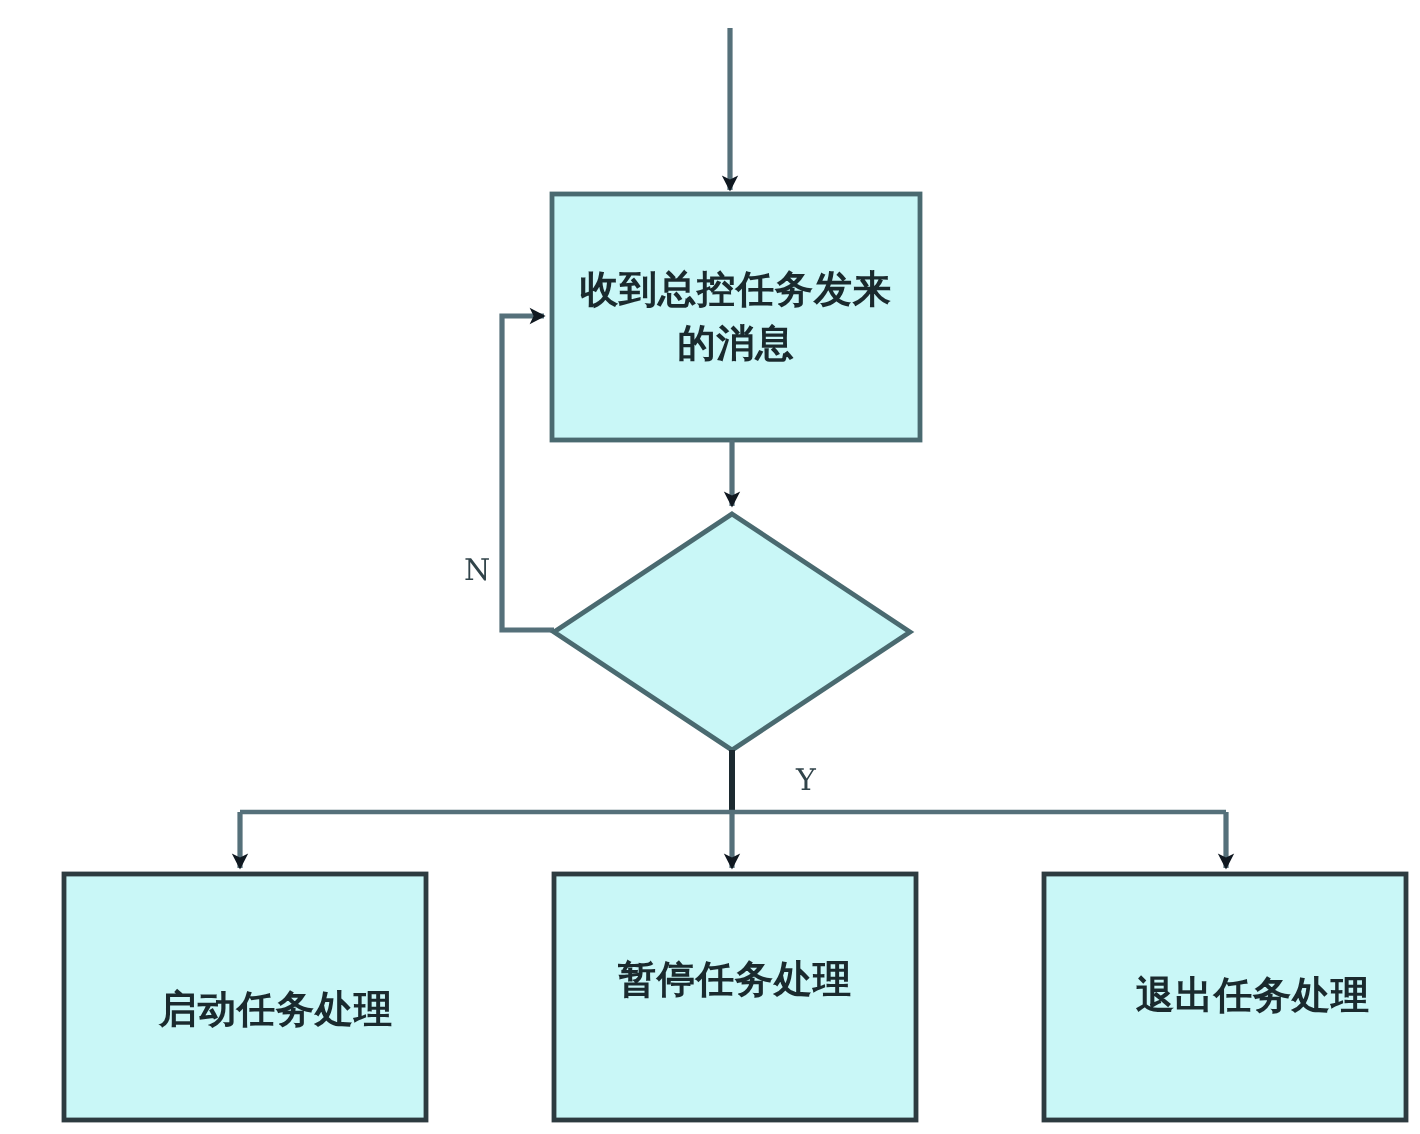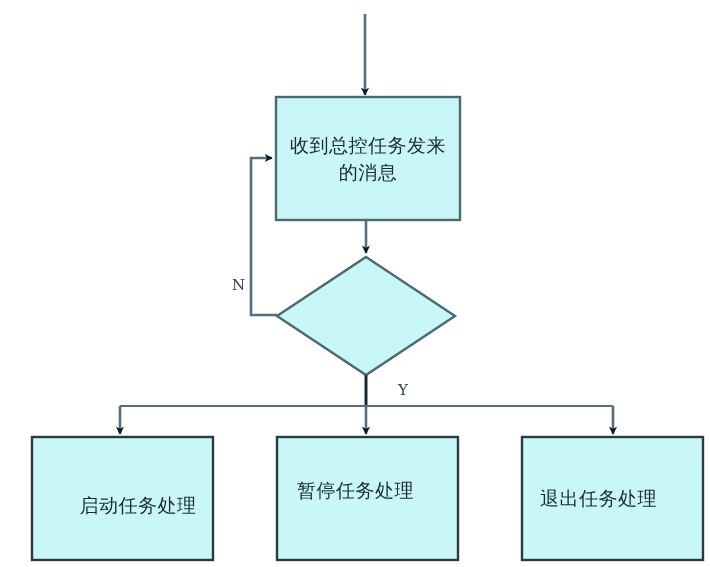--- a/index.html
+++ b/index.html
@@ -27,21 +27,21 @@
   .node-label {
     position: absolute;
     display: flex;
     align-items: center;
     justify-content: center;
     text-align: center;
     color: #1a2a2e;
     font-size: 19px;
     line-height: 1.38;
     letter-spacing: 0.5px;
-    font-weight: 400;
+    font-weight: 700;
     font-family: "DejaVu Sans", "Liberation Sans", sans-serif;
     pointer-events: none;
     white-space: pre-wrap;
   }
   .branch-label {
     position: absolute;
     color: #31444a;
     font-size: 15px;
     font-family: "DejaVu Serif", "Liberation Serif", serif;
     pointer-events: none;
@@ -81,21 +81,21 @@
     <rect x="277" y="437" width="181" height="123" fill="#c9f7f7" stroke="#2d3b40" stroke-width="2.4"></rect>
     <rect x="522" y="437" width="181" height="123" fill="#c9f7f7" stroke="#2d3b40" stroke-width="2.4"></rect>
   </svg>
 
   <div class="node-label" style="left:276px; top:97px; width:184px; height:123px;">收到总控任务发来
 的消息</div>
 
 
   <div class="node-label" style="left:32px; top:444px; width:212px; height:123px;">启动任务处理</div>
 
-  <div class="node-label" style="left:265px; top:437px; width:181px; height:107px;">暂停任务处理</div>
+  <div class="node-label" style="left:277px; top:437px; width:181px; height:107px;">暂停任务处理</div>
 
-  <div class="node-label" style="left:522px; top:437px; width:153px; height:123px;">退出任务处理</div>
+  <div class="node-label" style="left:550px; top:437px; width:153px; height:123px;">退出任务处理</div>
 
   <div class="branch-label" style="left:232px; top:276px;">N</div>
 
   <div class="branch-label" style="left:398px; top:381px;">Y</div>
 
 </div>
 
 </body></html>

